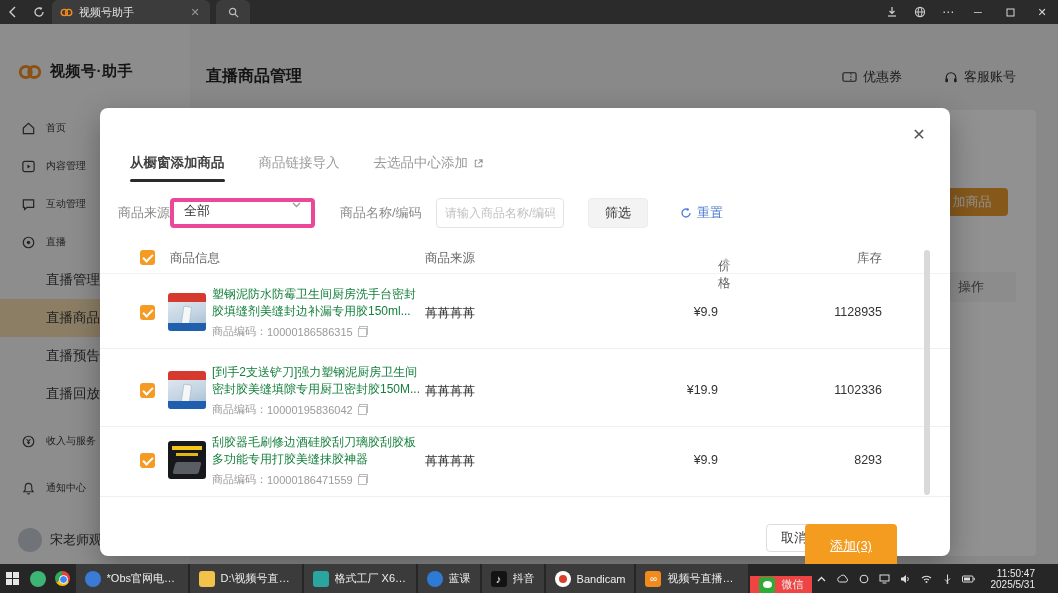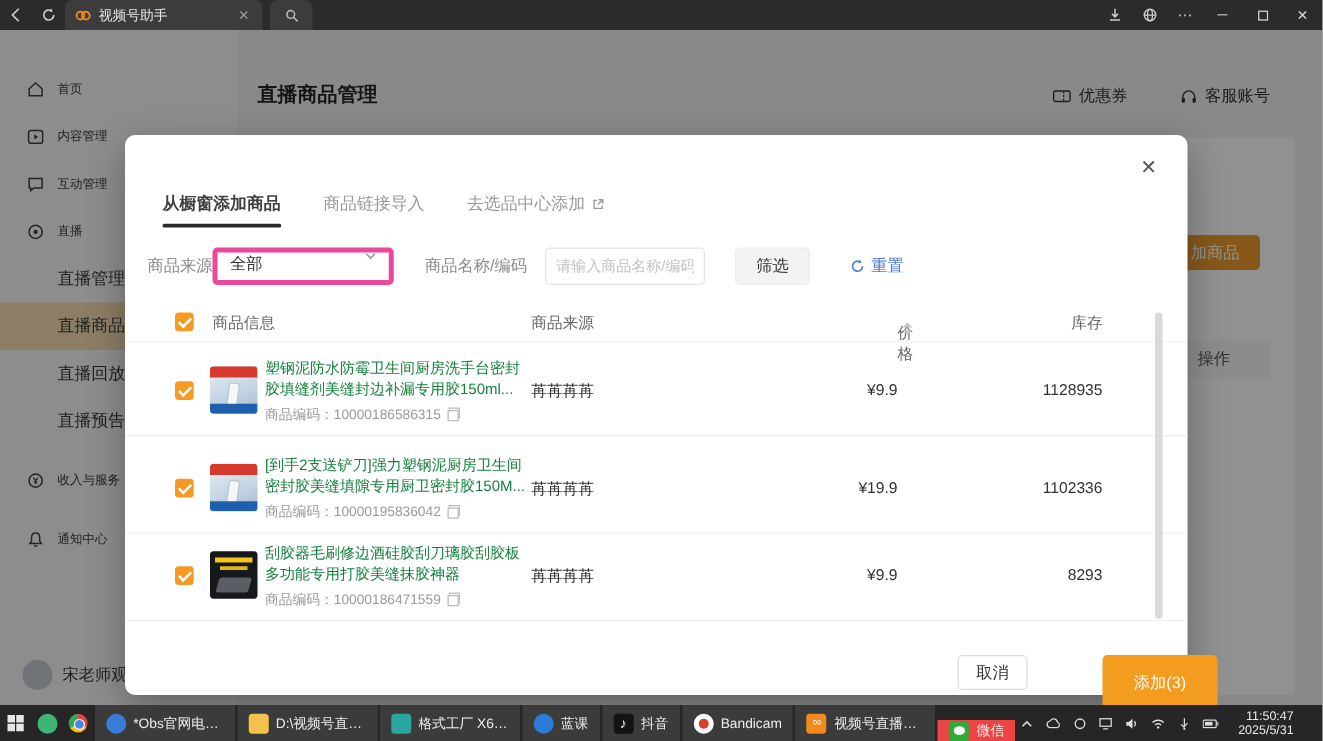--- a/index.html
+++ b/index.html
@@ -108,22 +108,22 @@
 
   .sort { display:inline-flex; flex-direction:column; gap:2px; margin-left:4px; vertical-align:1px; }
   .sort i { width:0; height:0; border-left:4px solid transparent; border-right:4px solid transparent; display:block; }
   .sort .up { border-bottom:4px solid #c5c5c5; }
   .sort .dn { border-top:4px solid #c5c5c5; }
 
   .m-scrollbar { position:absolute; right:20px; top:142px; width:6px; height:245px; background:#d9d9d9; border-radius:3px; }
 
   .m-cancel { position:absolute; left:666px; top:416px; width:56px; height:28px; background:#fff; border:1px solid #dcdcdc;
               border-radius:4px; font-size:13px; color:#333; display:flex; align-items:center; justify-content:center; }
-  .m-confirm { position:absolute; left:782px; top:416px; width:92px; height:44px; background:#f49c1f; border-radius:4px;
-               font-size:13px; color:#fff; display:flex; align-items:center; justify-content:center; }
+  .m-confirm { position:absolute; left:705px; top:416px; width:92px; height:44px; background:#f49c1f; border-radius:4px;
+               font-size:13px; color:#fff; display:flex; align-items:center; justify-content:center;text-decoration:underline; }
 
   
   .taskbar { position:absolute; left:0; bottom:0; width:100%; height:29px; background:#262626; display:flex;
              align-items:stretch; z-index:40; }
   .tb-btn { width:38px; display:flex; align-items:center; justify-content:center; }
   .win-logo { display:grid; grid-template-columns:6px 6px; grid-template-rows:6px 6px; gap:1px; }
   .win-logo i { background:#e6e6e6; display:block; }
   .tb-app { display:flex; align-items:center; gap:6px; padding:0 9px; margin-right:2px; background:#3b3b3b; max-width:112px; }
   .tb-app.active { background:#ef4444;margin-top:12px; }
   .tb-app-label { font-size:11px; color:#eee; white-space:nowrap; overflow:hidden; text-overflow:ellipsis; }
@@ -193,20 +193,27 @@
             <rect x="1" y="1" width="7" height="7" stroke="#d8d8d8" fill="none"></rect>
           </svg>
       </div>
       <div class="winctl">✕</div>
     </div>
   </div>
 
   <div class="content">
 
     <aside class="sidebar">
+      <div class="logo">
+        <svg width="24" height="18" viewBox="0 0 20 14">
+            <circle cx="6.5" cy="7" r="4.6" stroke="#f28b1d" stroke-width="2.4" fill="none"></circle>
+            <circle cx="13.5" cy="7" r="4.6" stroke="#f28b1d" stroke-width="2.4" fill="none"></circle>
+          </svg>
+        <span class="logo-text">视频号·助手</span>
+      </div>
       <div class="side-menu">
         <div class="s-item">
           <span class="ic">
               <svg width="15" height="15" viewBox="0 0 16 16">
                 <path d="M2.5 7.5 L8 2.5 L13.5 7.5 V13.5 H2.5 Z" stroke="#3a3a3a" stroke-width="1.3" fill="none"></path>
               </svg>
             </span>
           <span>首页</span>
         </div>
         <div class="s-item">
@@ -235,24 +242,24 @@
             </span>
           <span>直播</span>
         </div>
         <div class="s-sub">
           <span>直播管理</span>
         </div>
         <div class="s-sub selected">
           <span>直播商品管理</span>
         </div>
         <div class="s-sub">
+          <span>直播预告</span>
+        </div>
+        <div class="s-sub">
           <span>直播回放</span>
-        </div>
-        <div class="s-sub">
-          <span>直播预告</span>
         </div>
         <div class="s-item gap">
           <span class="ic">
               <svg width="15" height="15" viewBox="0 0 16 16">
                 <circle cx="8" cy="8" r="5.6" stroke="#3a3a3a" stroke-width="1.3" fill="none"></circle>
                 <path d="M6 5.5 L8 8 L10 5.5 M8 8 V11 M6.5 9.2 H9.5" stroke="#3a3a3a" stroke-width="1.1" fill="none"></path>
               </svg>
             </span>
           <span>收入与服务</span>
         </div>

